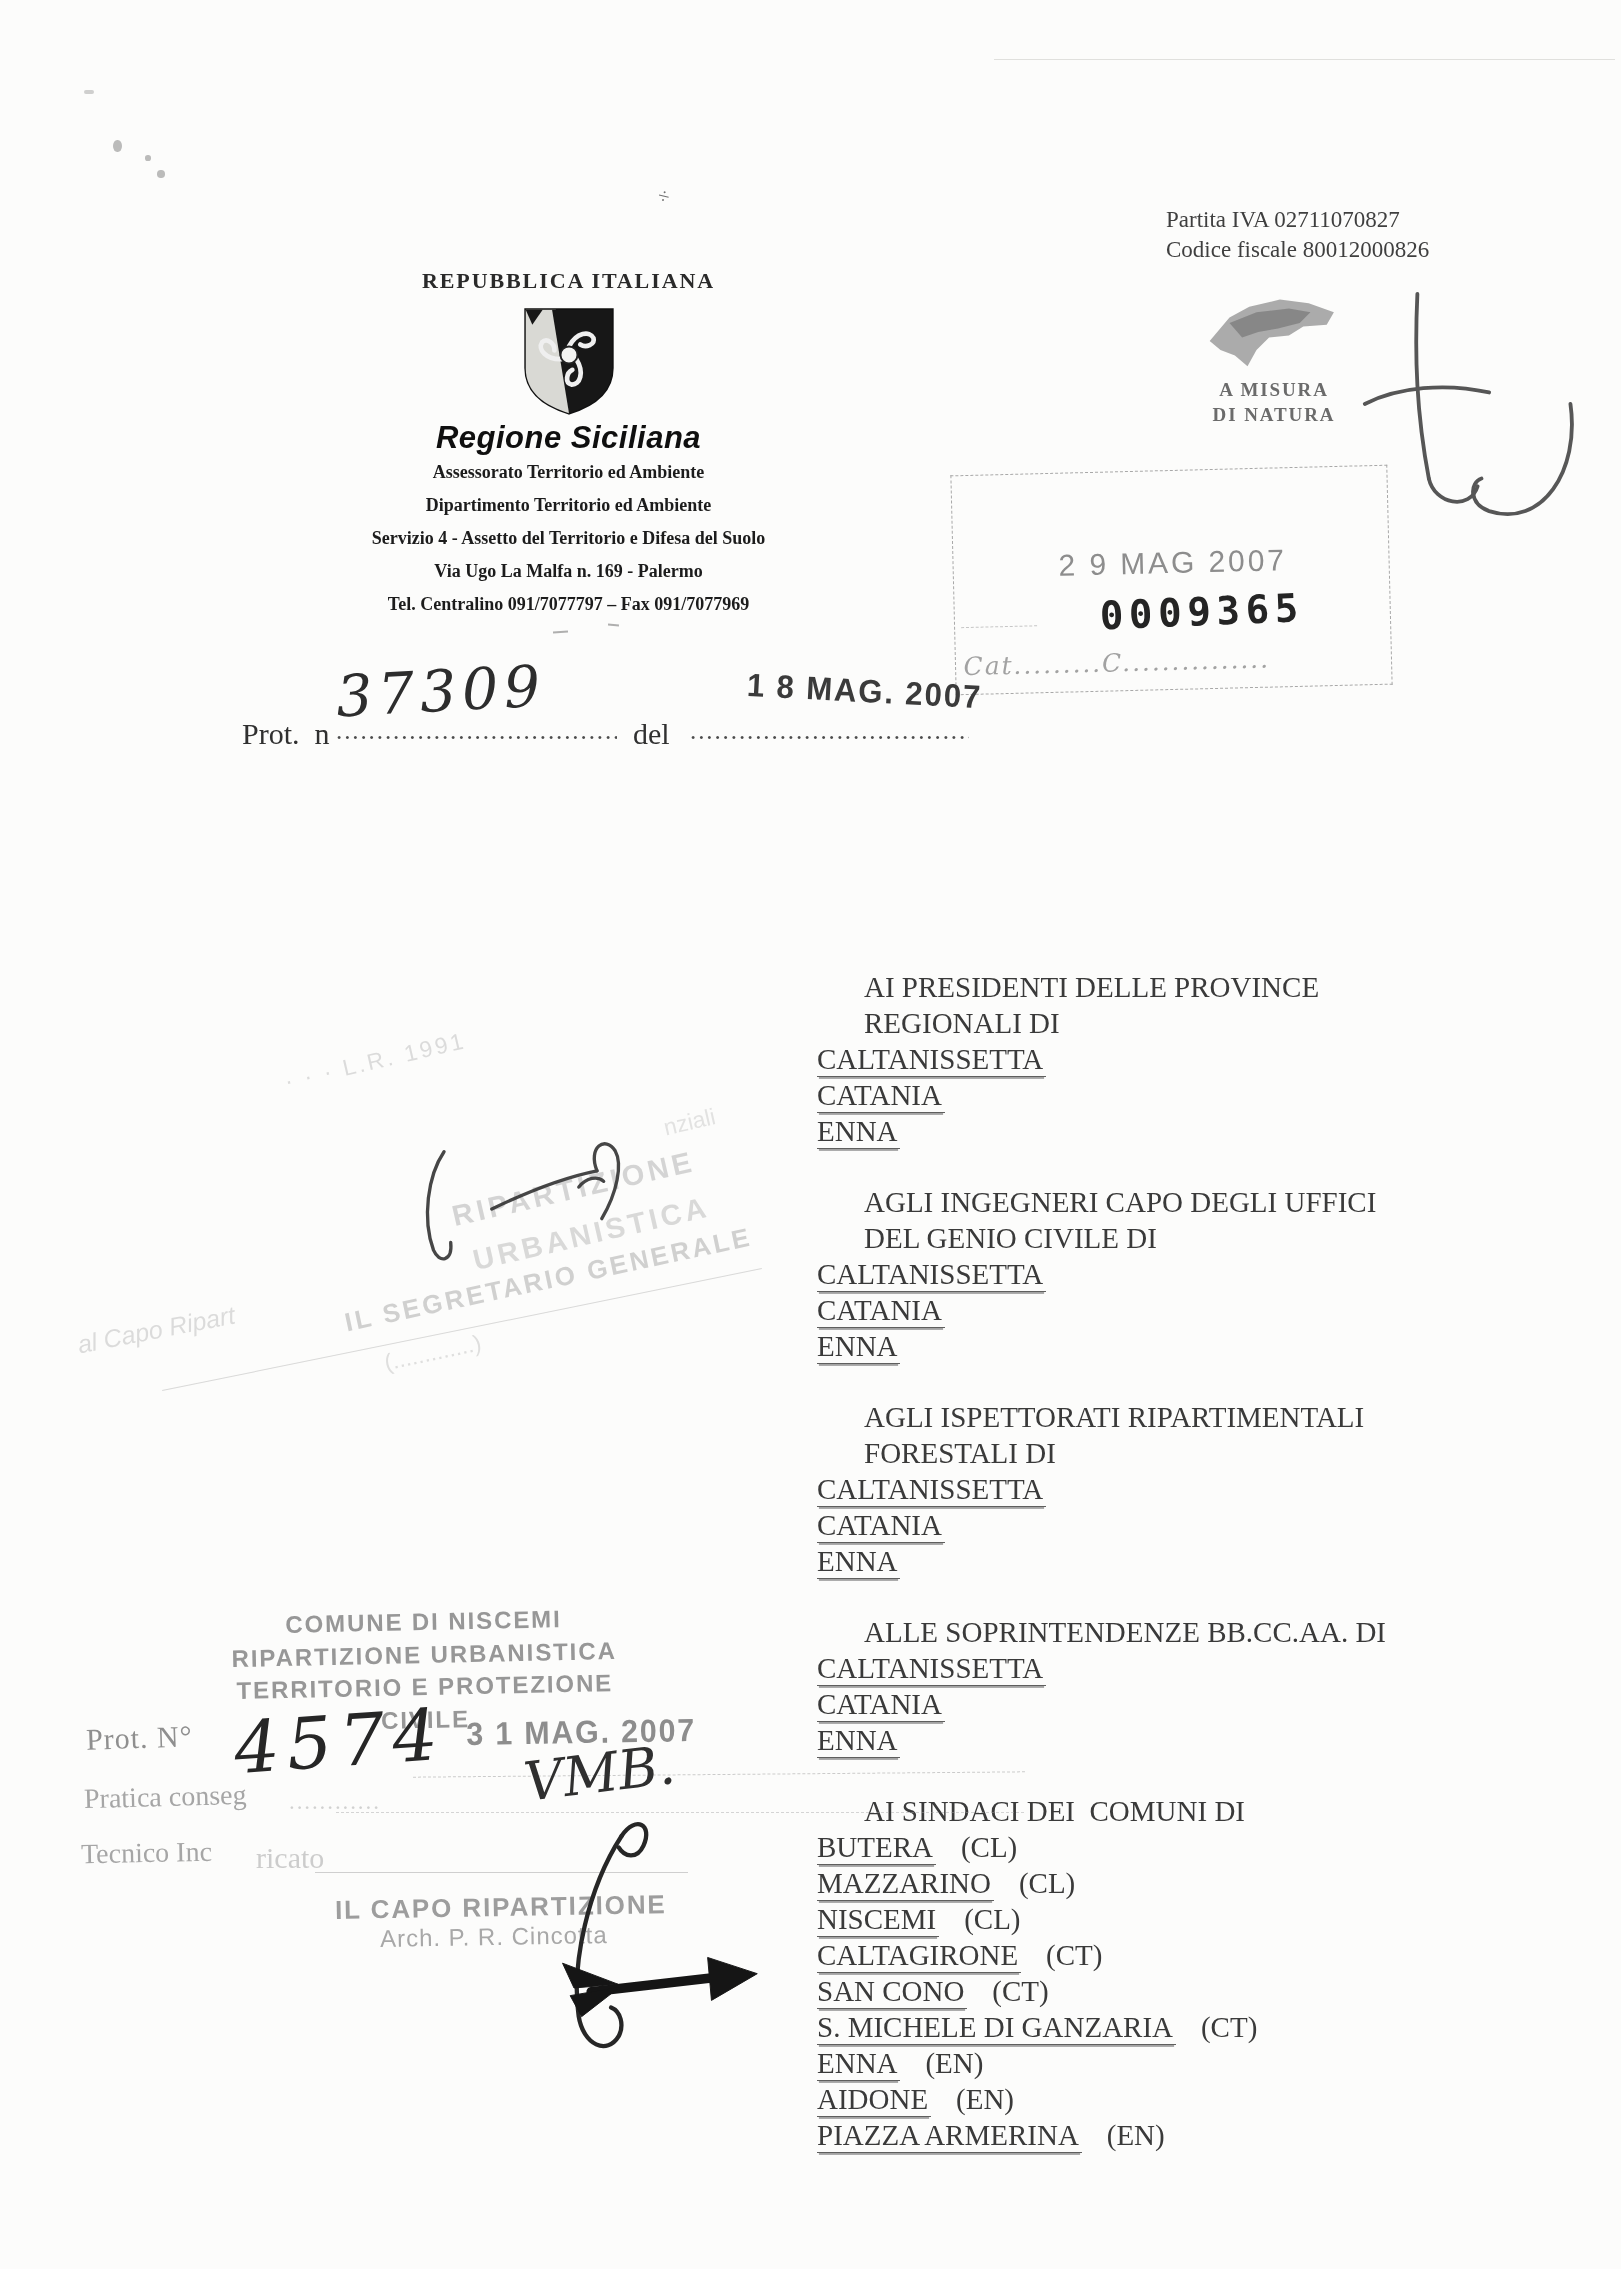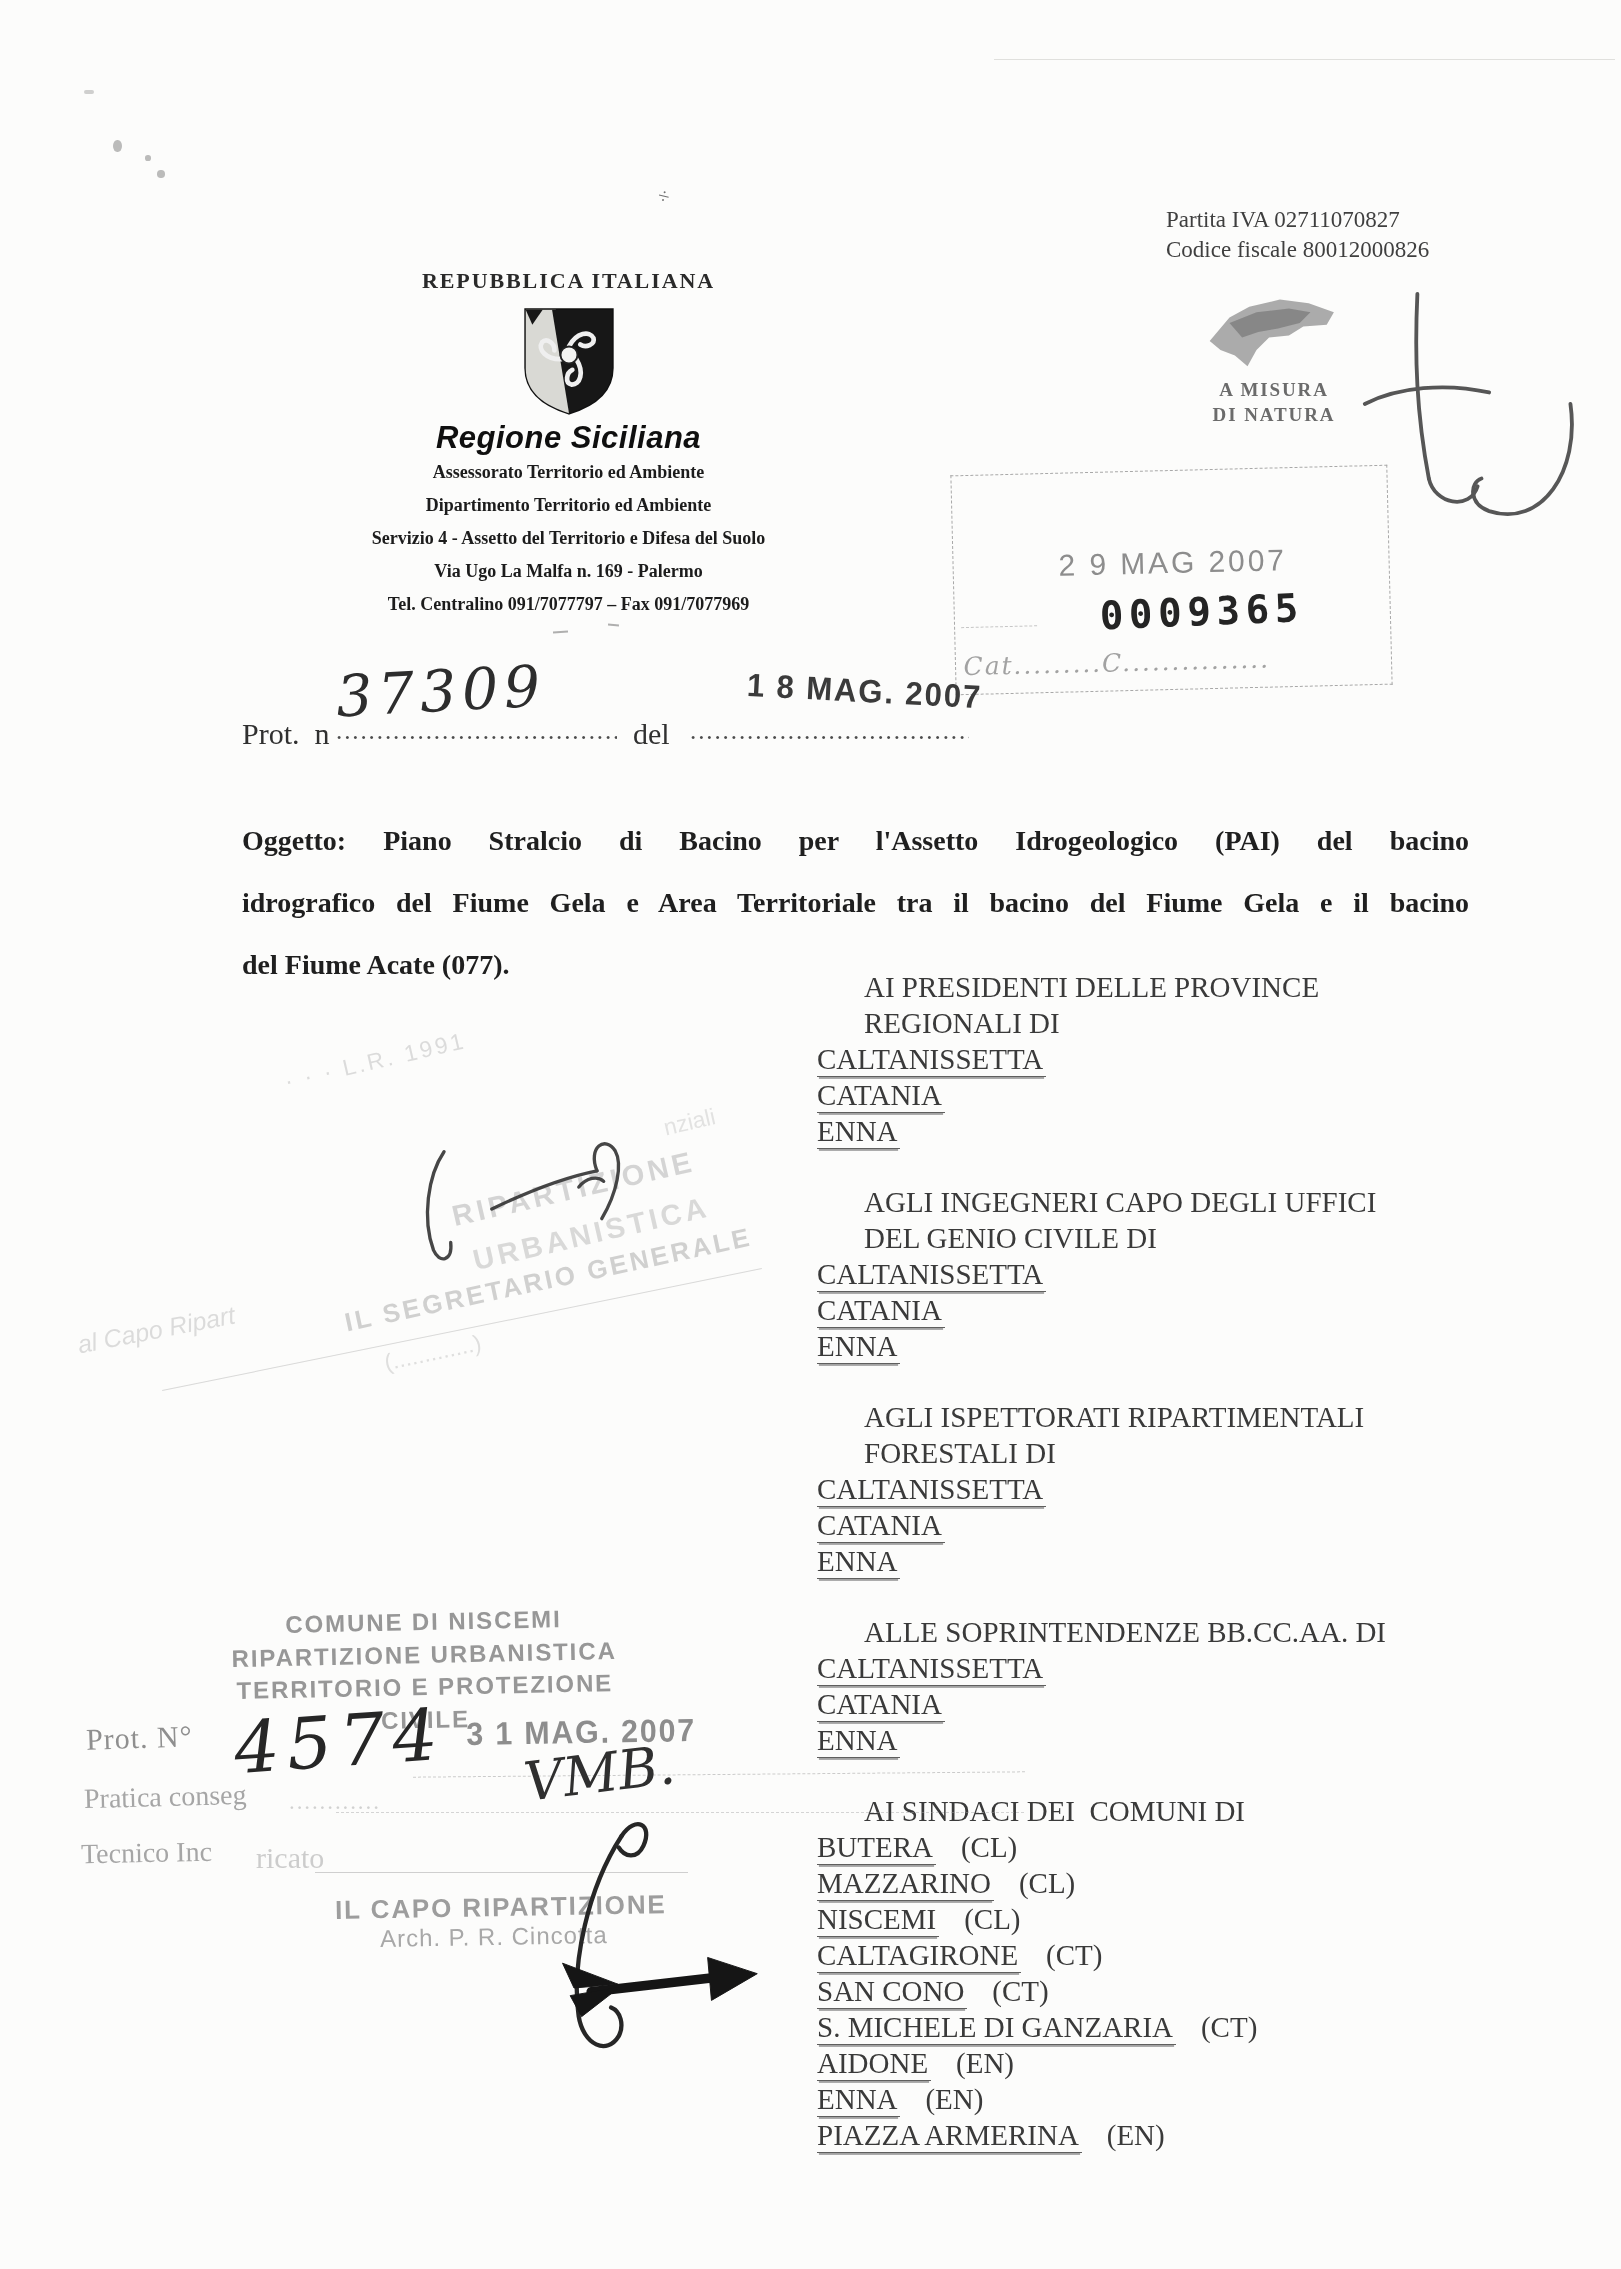--- a/index.html
+++ b/index.html
@@ -168,25 +168,20 @@
     <div class="as-cat">Cat.........C...............</div>
   </div>
 
   <div class="abs prot-label">Prot.  n</div>
   <div class="abs dots prot-dots1">....................................</div>
   <div class="abs prot-num">37309</div>
   <div class="abs prot-del">del</div>
   <div class="abs dots prot-dots2">....................................</div>
   <div class="abs prot-date">1 8 MAG. 2007</div>
 
-  <div class="abs subject">
-    <div class="just">Oggetto: Piano Stralcio di Bacino per l'Assetto Idrogeologico (PAI) del bacino</div>
-    <div class="just">idrografico del Fiume Gela e Area Territoriale tra il bacino del Fiume Gela e il bacino</div>
-    <div>del Fiume Acate (077).</div>
-  </div>
 
   <div class="abs fs fs-top">· · ·  L.R.  1991</div>
   <div class="abs fs fs-right">nziali</div>
   <div class="abs fs fs-rip">RIPARTIZIONE</div>
   <div class="abs fs fs-urb">URBANISTICA</div>
   <div class="abs fs-line"></div>
   <div class="abs fs fs-seg">IL SEGRETARIO GENERALE</div>
   <div class="abs fs fs-paren">(.............)</div>
   <div class="abs fs fs-alcapo">al Capo Ripart</div>
 
@@ -233,22 +228,22 @@
     </div>
 
     <div class="r-block mayors">
       <div class="r-head">AI SINDACI DEI  COMUNI DI</div>
       <div><span class="city">BUTERA</span><span class="prov">(CL)</span></div>
       <div><span class="city">MAZZARINO</span><span class="prov">(CL)</span></div>
       <div><span class="city">NISCEMI</span><span class="prov">(CL)</span></div>
       <div><span class="city">CALTAGIRONE</span><span class="prov">(CT)</span></div>
       <div><span class="city">SAN CONO</span><span class="prov">(CT)</span></div>
       <div><span class="city">S. MICHELE DI GANZARIA</span><span class="prov">(CT)</span></div>
+      <div><span class="city">ENNA</span><span class="prov">(EN)</span></div>
       <div><span class="city">AIDONE</span><span class="prov">(EN)</span></div>
-      <div><span class="city">ENNA</span><span class="prov">(EN)</span></div>
       <div><span class="city">PIAZZA ARMERINA</span><span class="prov">(EN)</span></div>
     </div>
   </div>
 
   <div class="abs niscemi">
     <div>COMUNE DI NISCEMI</div>
     <div>RIPARTIZIONE URBANISTICA</div>
     <div>TERRITORIO E PROTEZIONE CIVILE</div>
   </div>
 

